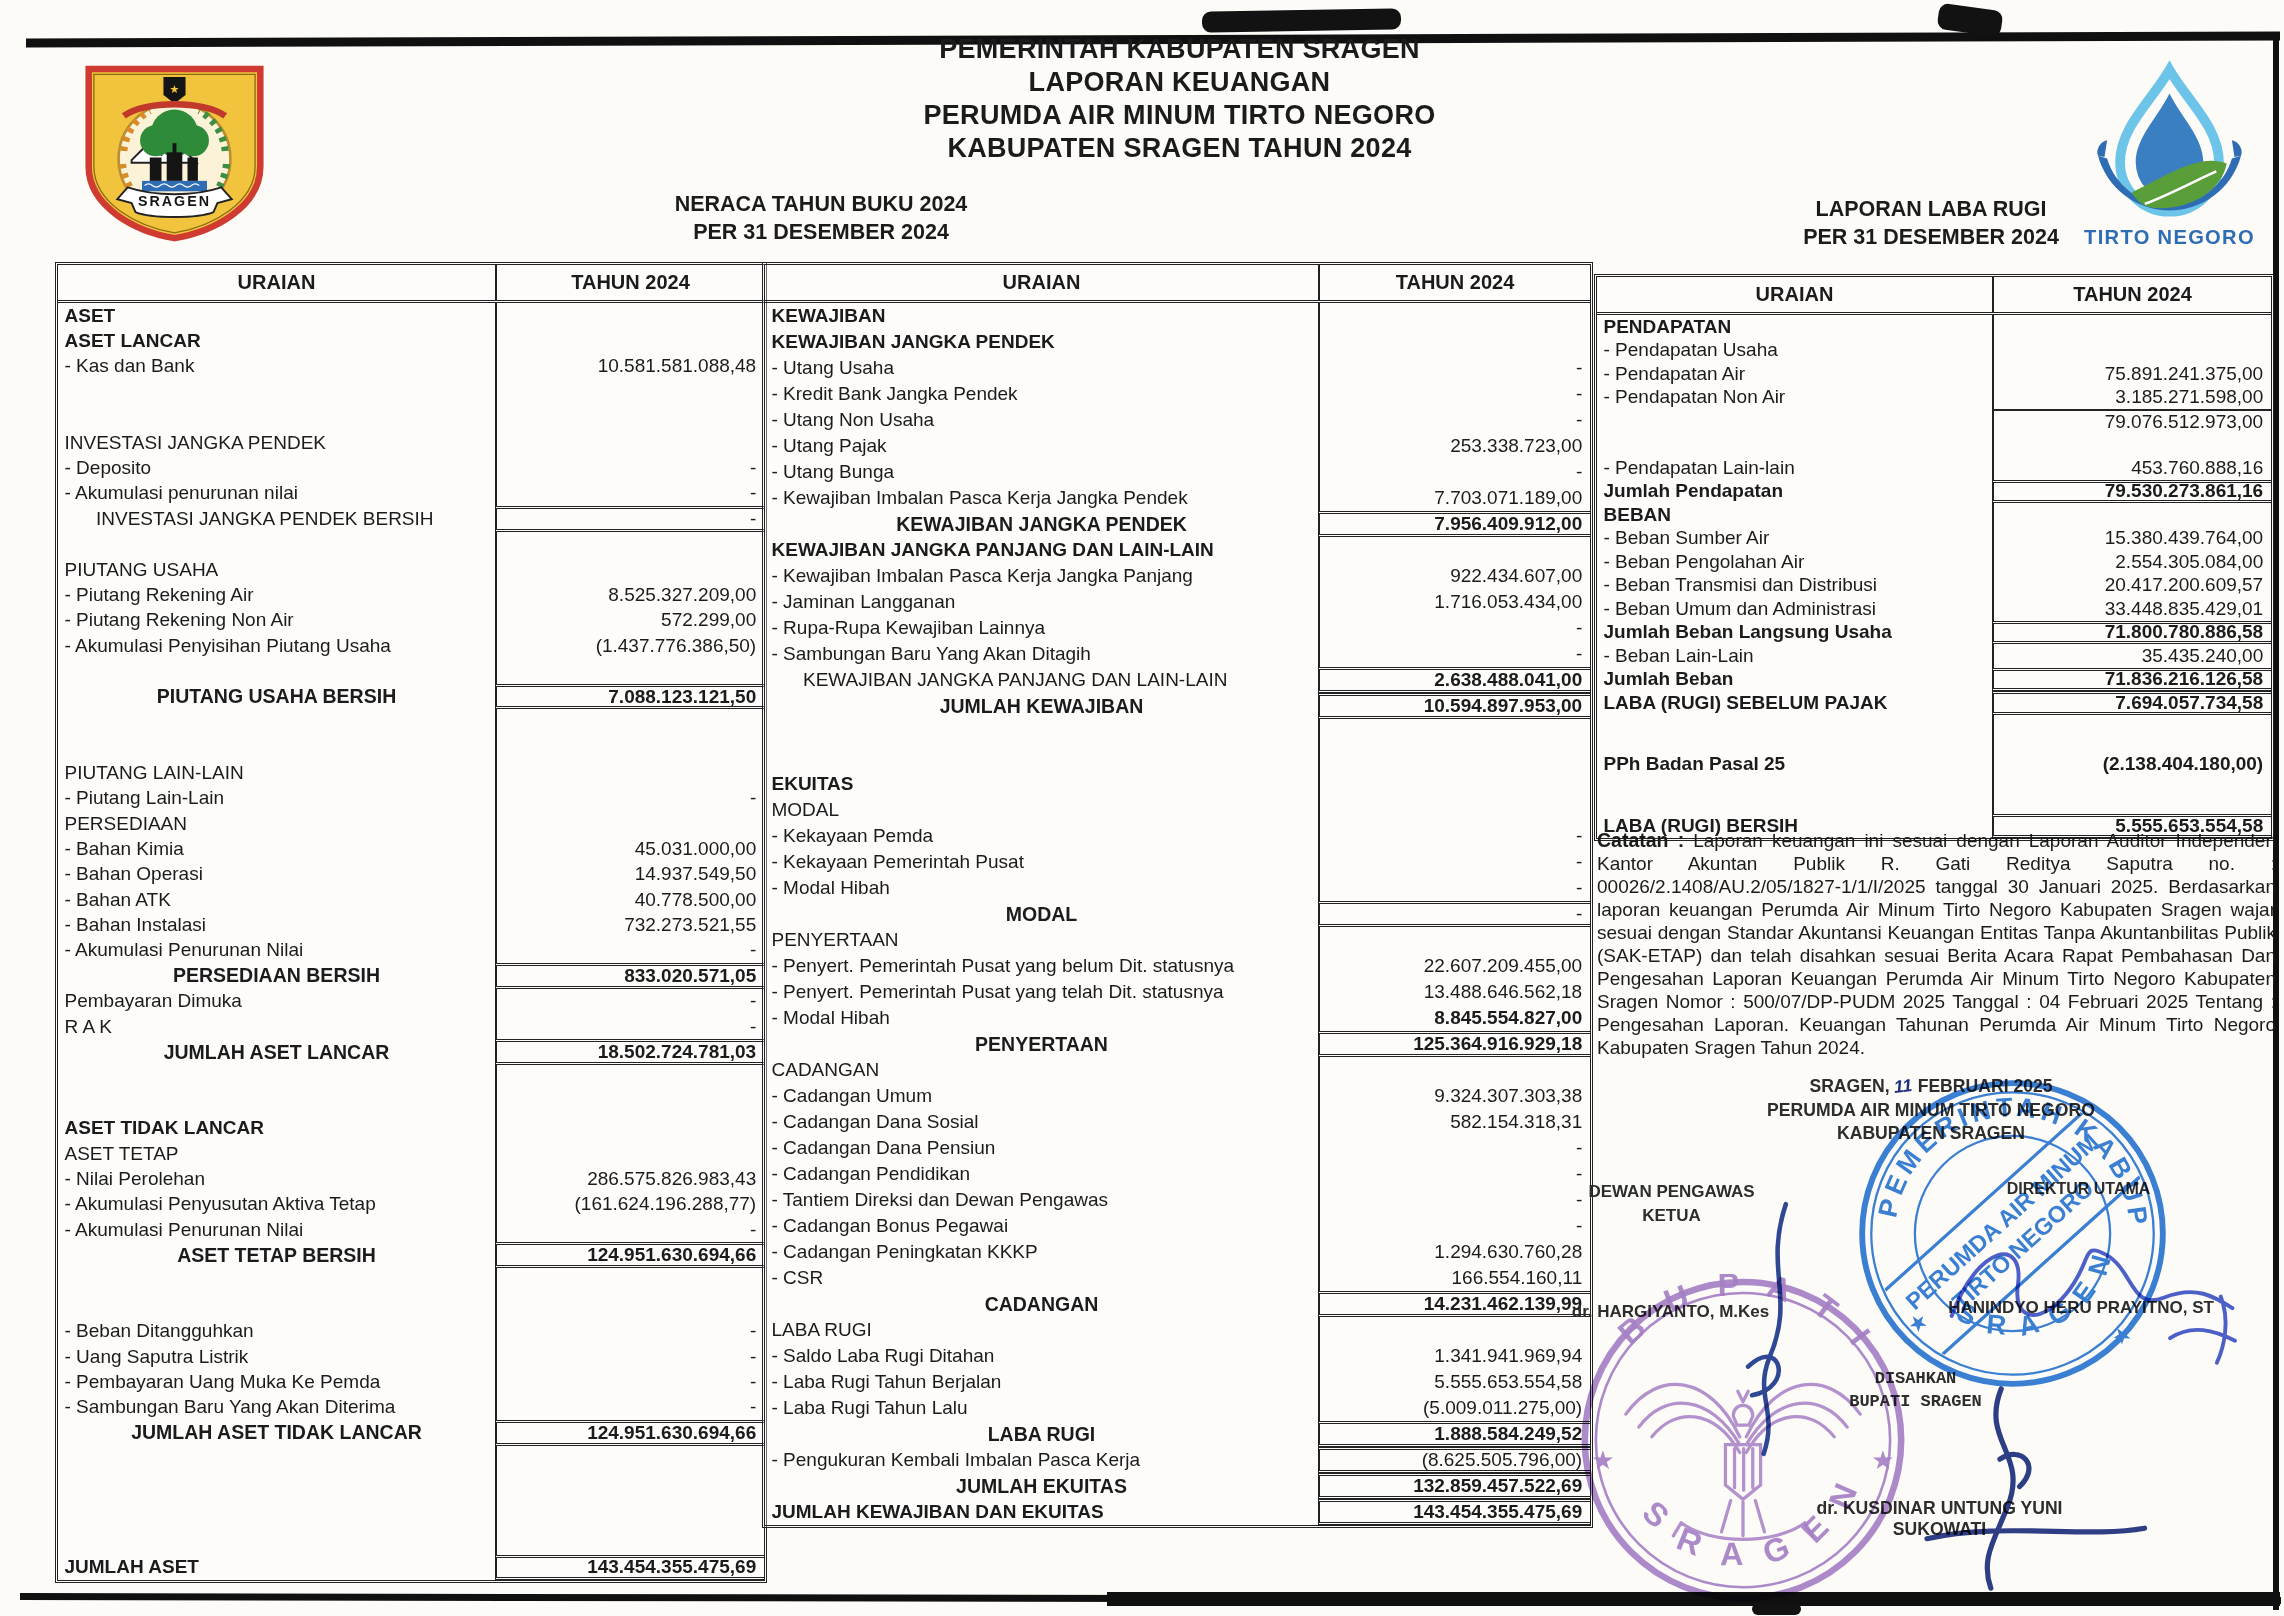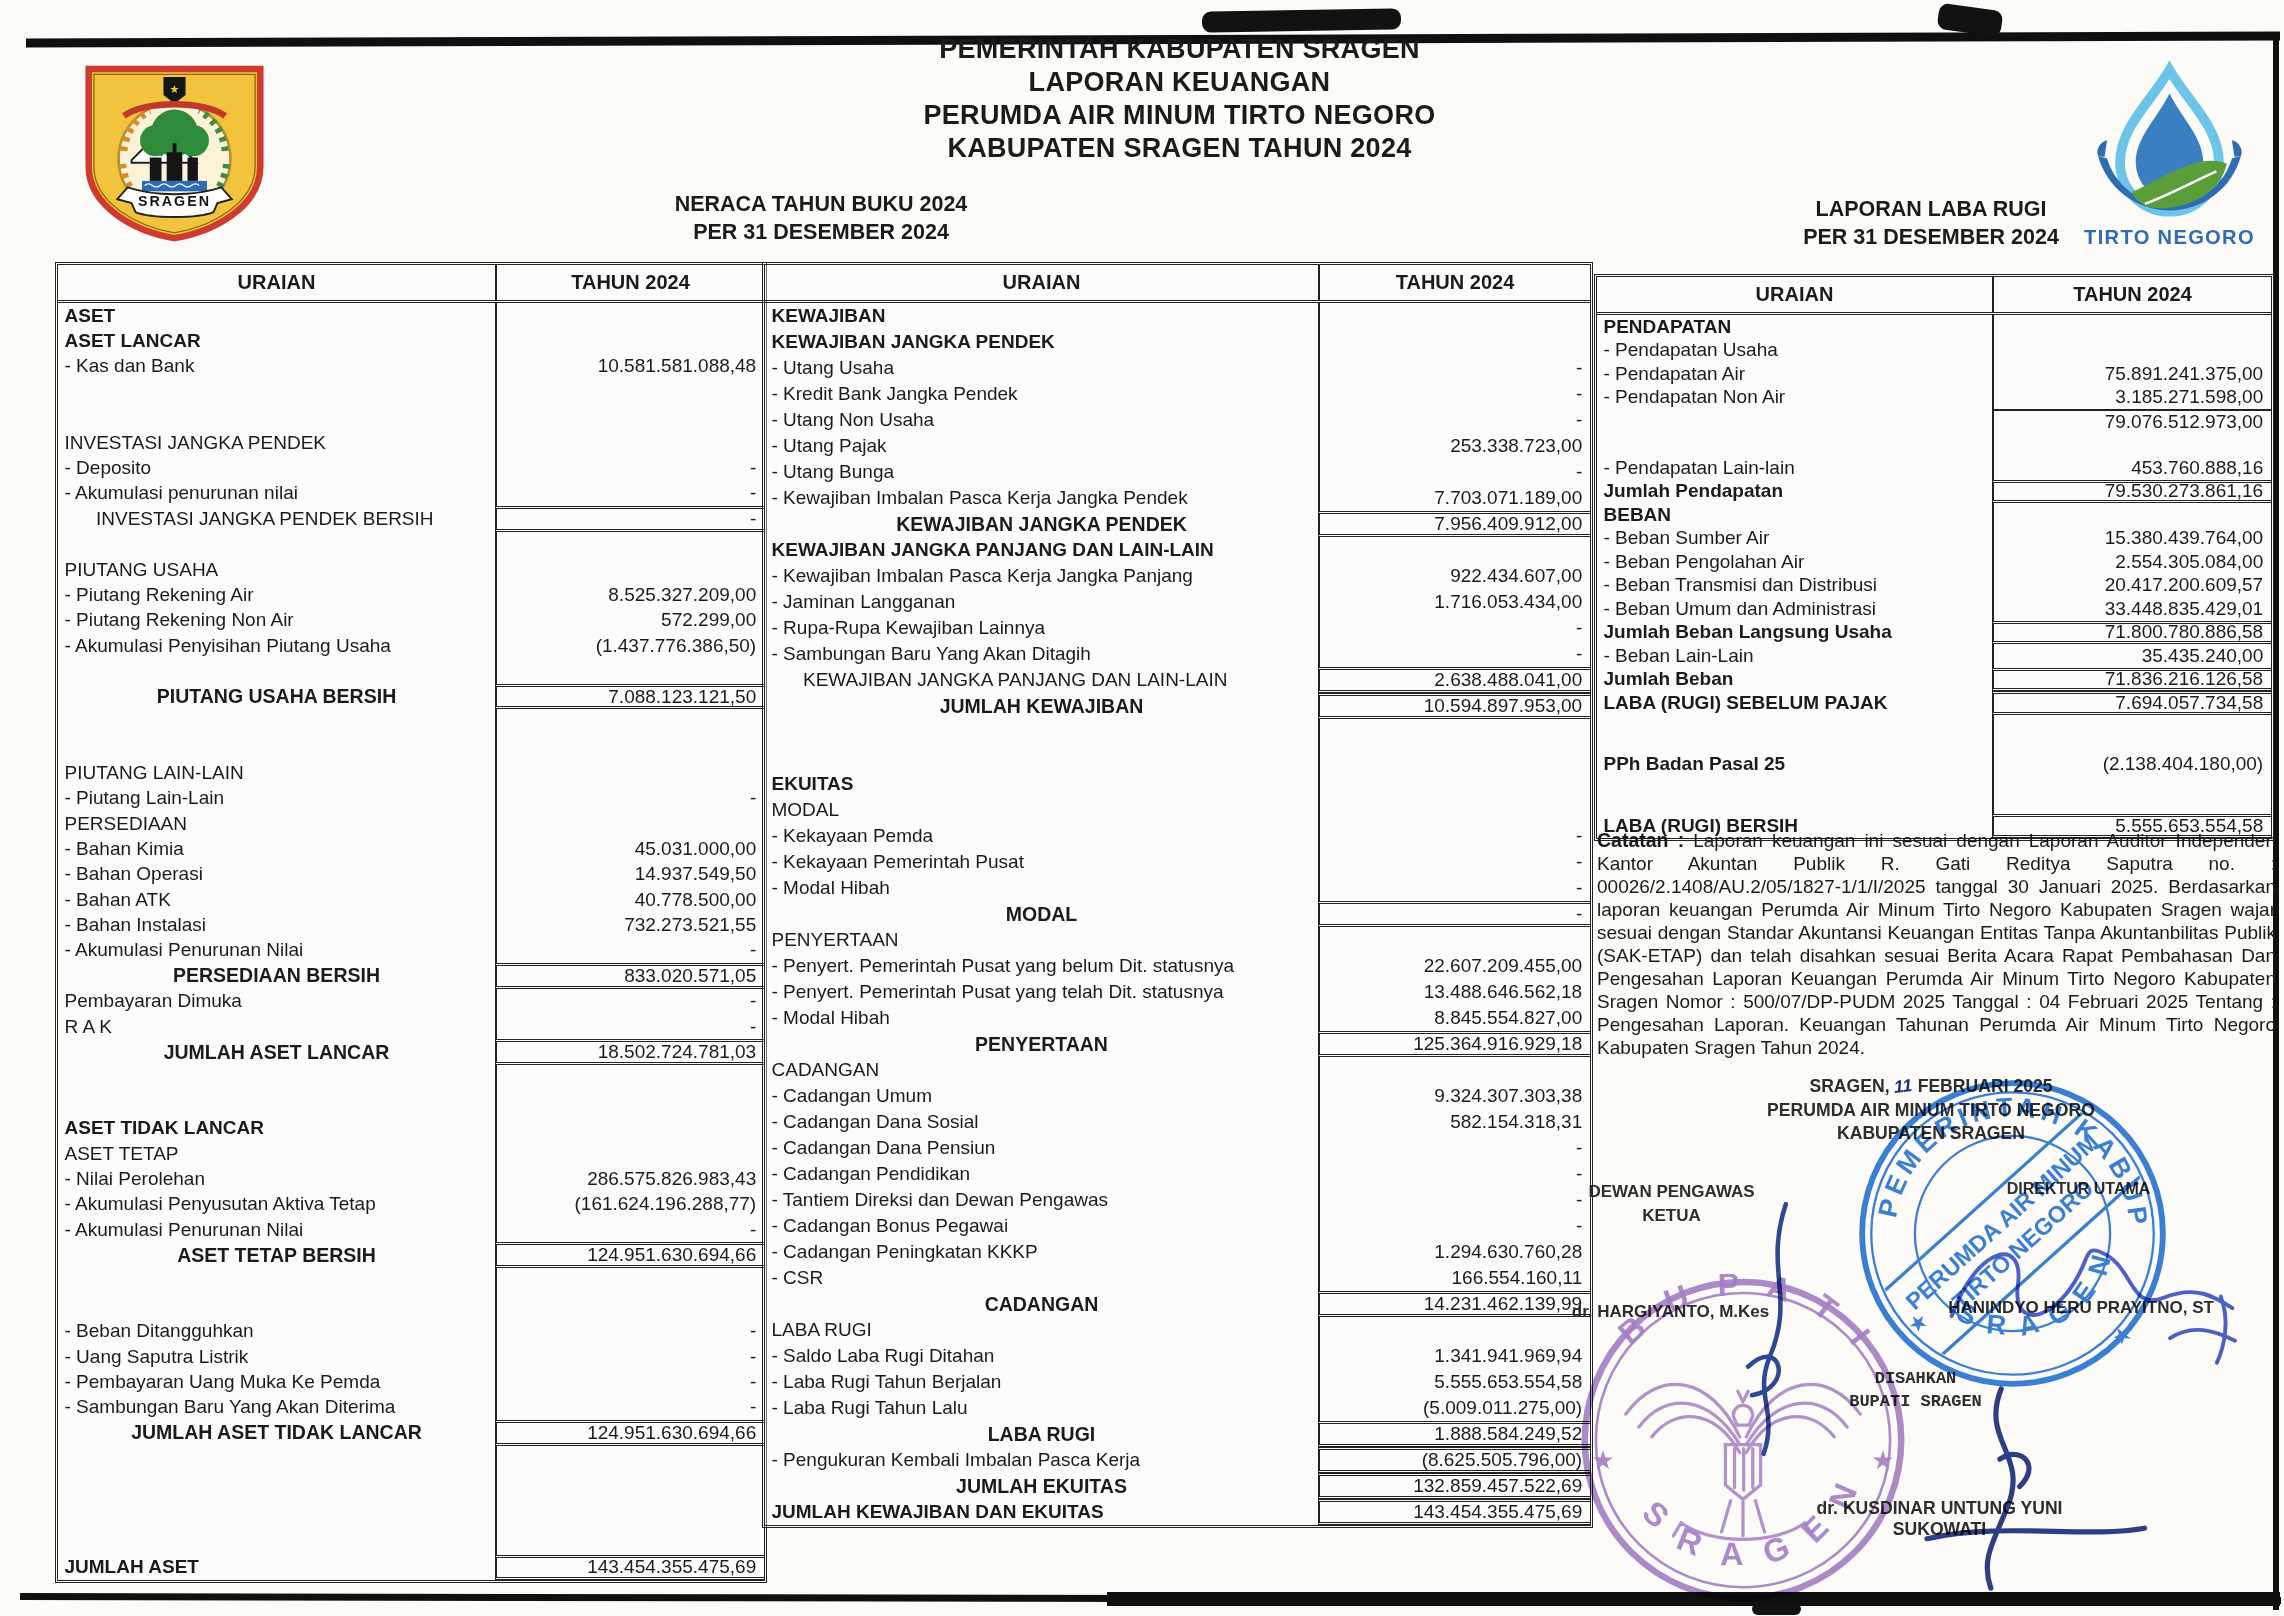--- a/index.html
+++ b/index.html
@@ -28,21 +28,21 @@
   .trow{display:flex;height:25.4px;font-size:19px;align-items:center;}
   .t-pasiva .trow{height:26px;}
   .t-lr .trow{height:23.5px;}
   .trow .cl{flex:1;padding-left:6.5px;white-space:nowrap;}
   .trow .cv{width:var(--vw);align-self:stretch;border-left:2px solid #222;
             display:flex;align-items:center;justify-content:flex-end;}
   .trow .cv .vi{padding-right:7.8px;white-space:nowrap;}
   .trow.b .cl{font-weight:bold;}
   .trow.ctr .cl{text-align:center;padding-left:0;font-size:19.5px;}
   .trow.ind .cl{padding-left:38px;}
-  .trow.vb .cv{font-weight:normal;}
+  .trow.vb .cv{font-weight:bold;}
   .trow.box .cv{border-top:3.3px double #222;border-bottom:3.3px double #222;}
   .trow.tl .cv{border-top:2px solid #222;}
 
   
   .catatan{position:absolute;left:1597px;top:829px;width:679px;font-size:19px;
            line-height:23px;text-align:justify;}
   .catatan b{font-size:19.5px;}
 
   
   .sigtext{position:absolute;text-align:center;font-weight:bold;color:#2d2d2d;}

